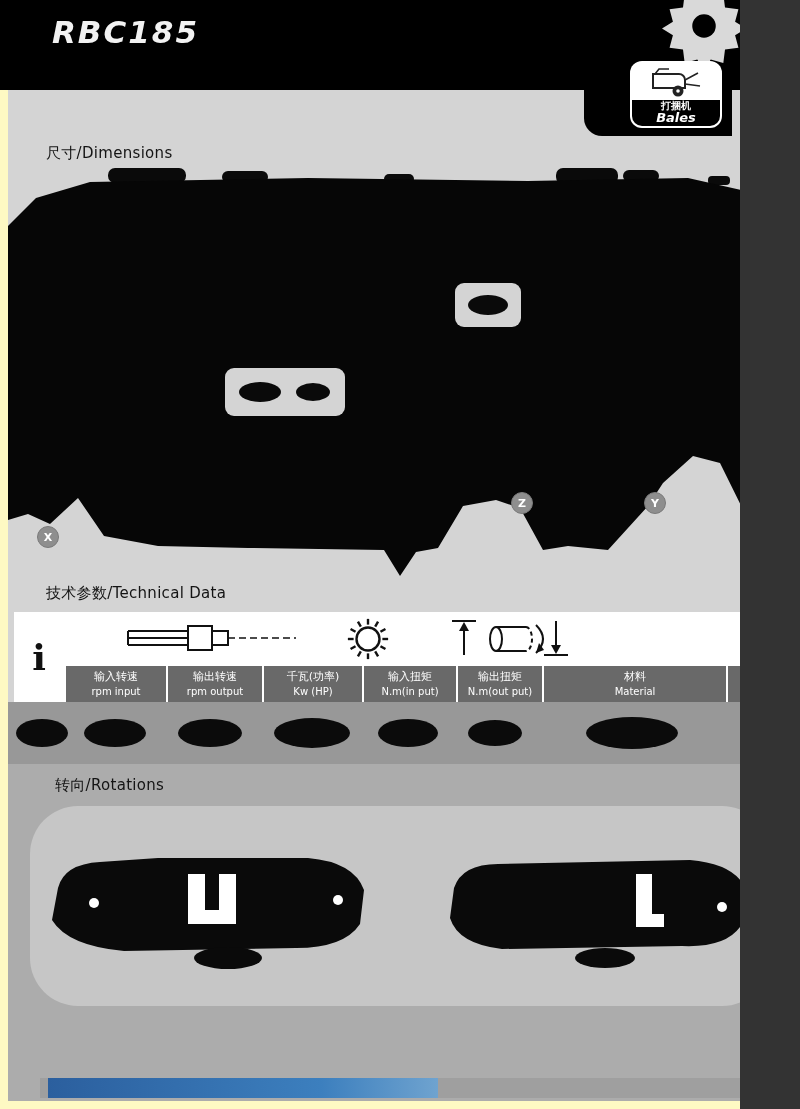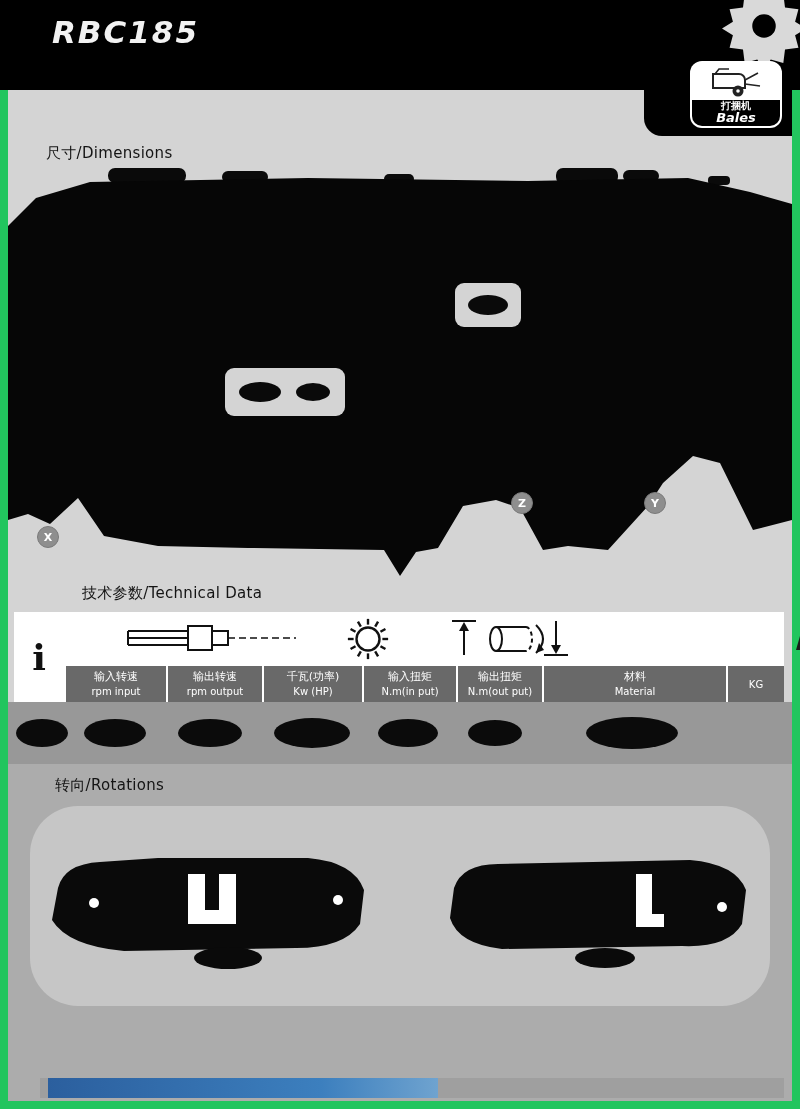--- a/index.html
+++ b/index.html
@@ -1,17 +1,17 @@
 <!DOCTYPE html>
 <html><head>
 <meta charset="utf-8">
 <style>
   html,body{margin:0;padding:0;background:#333;}
   .page{
-    position:relative;width:800px;height:1109px;background:#22c55e;overflow:hidden;
+    position:relative;width:740px;height:1109px;background:#fef9c3;overflow:hidden;
     font-family:"DejaVu Sans","Liberation Sans",sans-serif;
   }
   
   .header{position:absolute;left:0;top:0;width:100%;height:90px;background:#000;}
   .model{
     position:absolute;left:52px;top:14px;color:#f2f2f2;font-size:31px;font-weight:bold;
     font-style:italic;letter-spacing:2px;
   }
   .gear{position:absolute;top:-16px;right:-6px;width:84px;height:84px;}
   .header-notch{
@@ -31,21 +31,21 @@
   .badge-label .cn{font-size:10px;font-weight:bold;}
   .badge-label .en{font-size:13px;font-style:italic;font-weight:bold;}
   
   .content{
     position:absolute;left:8px;top:90px;width:784px;height:1011px;background:#d4d4d4;
   }
   .section-title{
     position:absolute;font-size:15px;font-weight:normal;color:#141414;letter-spacing:0.3px;
   }
   .t-dimensions{left:38px;top:54px;}
-  .t-technical{left:38px;top:494px;margin-left:36px;}
+  .t-technical{left:38px;top:494px;}
   .t-rotations{left:47px;top:686px;z-index:3;}
   
   .drawing{position:absolute;left:0;top:78px;width:784px;height:412px;}
   .axis-badge{
     position:absolute;width:22px;height:22px;border-radius:50%;background:#8e8e8e;
     color:#fff;font-size:11px;font-weight:bold;display:flex;align-items:center;
     justify-content:center;z-index:4;border:1px solid #7a7a7a;box-sizing:border-box;
   }
   .badge-x{left:29px;top:436px;}
   .badge-z{left:503px;top:402px;}

